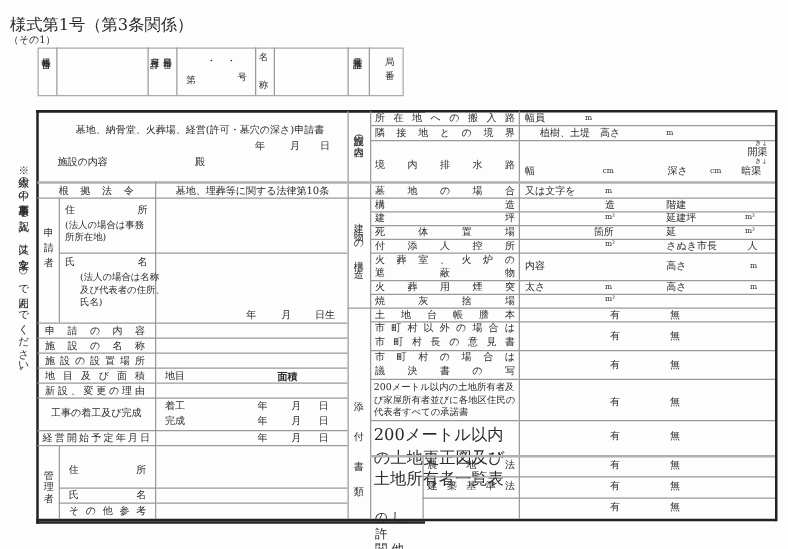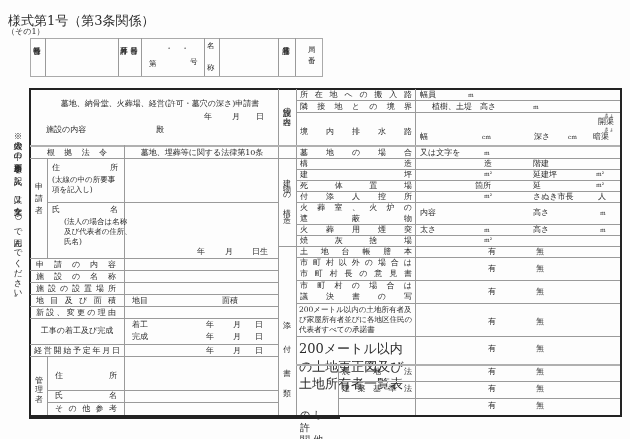--- a/index.html
+++ b/index.html
@@ -76,21 +76,21 @@
     <span>令</span>
   </div>
 <div class="c" style="left:126px;top:149px;width:152px;">墓地、埋葬等に関する法律第10条</div>
 
 <div class="vl" style="left:47px;top:158px;height:100px;"></div>
 <div class="vert" style="left:34px;top:175px;font-size:8px;letter-spacing:12px;">申請者</div>
 <div class="just" style="left:52px;top:164px;width:66px;">
     <span>住</span>
     <span>所</span>
   </div>
-<div class="t" style="left:52px;top:175px;font-size:7.5px;line-height:1.35;white-space:normal;width:70px;">(太線の中の所要事項を記入し)</div>
+<div class="t" style="left:52px;top:175px;font-size:7.5px;line-height:1.35;white-space:normal;width:70px;">(法人の場合は事務所所在地)</div>
 <div class="abs" style="left:125px;top:159px;width:152px;height:42px;"></div>
 <div class="hl" style="left:47px;top:202px;width:231px;"></div>
 <div class="just" style="left:52px;top:206px;width:66px;">
     <span>氏</span>
     <span>名</span>
   </div>
 <div class="t" style="left:64px;top:217px;font-size:7.5px;line-height:1.35;white-space:normal;width:68px;">(法人の場合は名称及び代表者の住所、氏名)</div>
 <div class="abs" style="left:125px;top:203px;width:152px;height:54px;"></div>
 <div class="t" style="left:197px;top:248px;">年</div>
 <div class="t" style="left:225px;top:248px;">月</div>
@@ -128,21 +128,21 @@
 <div class="hl" style="left:30px;top:294px;width:248px;"></div>
 <div class="just" style="left:36px;top:297px;width:80px;">
     <span>地</span>
     <span>目</span>
     <span>及</span>
     <span>び</span>
     <span>面</span>
     <span>積</span>
   </div>
 <div class="t" style="left:132px;top:297px;">地目</div>
-<div class="t" style="left:222px;top:297px;">面積</div>
+<div class="t" style="left:222px;top:297px;font-weight:bold;">面積</div>
 <div class="hl" style="left:30px;top:306px;width:248px;"></div>
 <div class="just" style="left:36px;top:309px;width:80px;">
     <span>新</span>
     <span>設</span>
     <span>、</span>
     <span>変</span>
     <span>更</span>
     <span>の</span>
     <span>理</span>
     <span>由</span>

